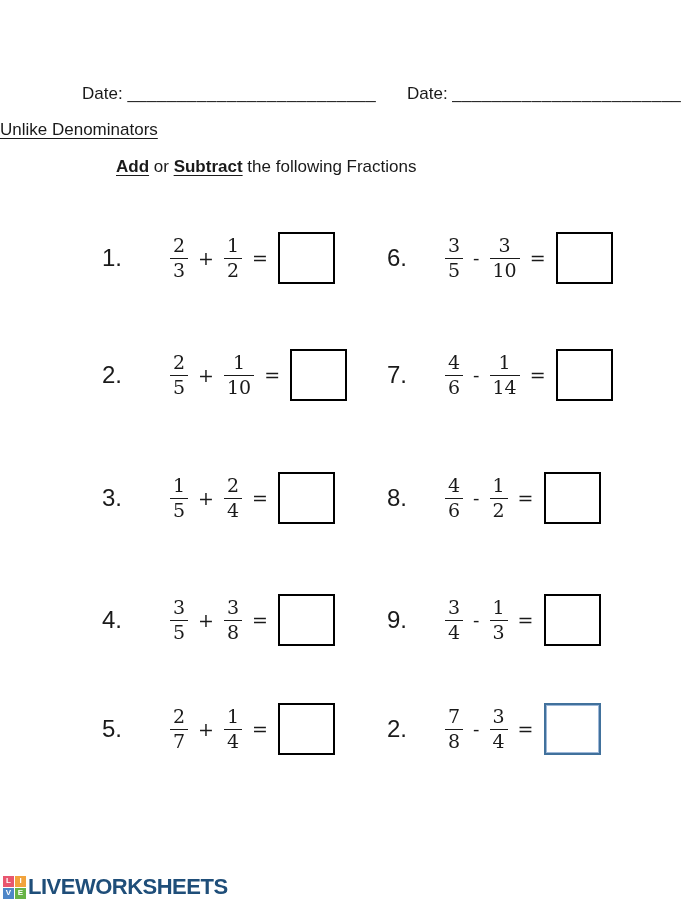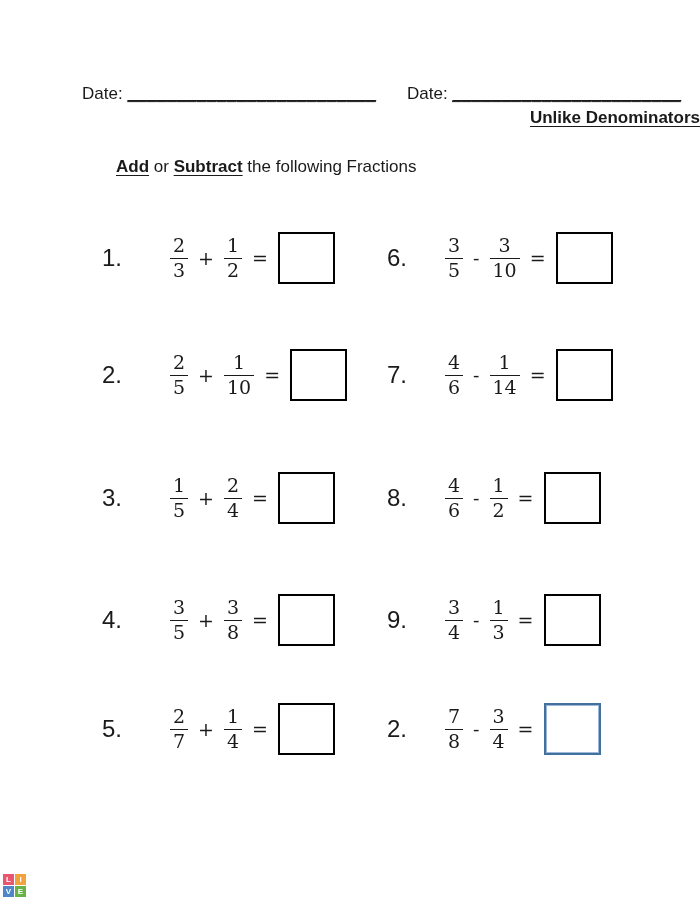--- a/index.html
+++ b/index.html
@@ -2,25 +2,25 @@
 <html><head>
 <meta charset="utf-8">
 <style>
   html,body{margin:0;padding:0;background:#ffffff;}
   .page{
     position:relative;width:700px;height:904px;background:#ffffff;
     font-family:"Liberation Sans",sans-serif;color:#1a1a1a;overflow:hidden;
   }
   
   .name-date-row{position:absolute;top:84px;left:82px;font-size:17px;white-space:nowrap;}
-  .line-fill{letter-spacing:0.5px;text-decoration:underline;}
+  .line-fill{letter-spacing:0.5px;}
   .date-label{margin-left:26px;text-align:right;}
   .ws-title{
-    position:absolute;top:108px;left:0;width:100%;text-align:right;
-    font-size:17px;text-decoration:underline;text-underline-offset:3px;font-weight:bold;
+    position:absolute;top:120px;left:0;width:100%;text-align:left;
+    font-size:17px;text-decoration:underline;text-underline-offset:3px;
   }
   .instruction{position:absolute;top:157px;left:82px;font-size:17px;margin-left:34px;}
   .instruction .strong{font-weight:bold;text-decoration:underline;text-underline-offset:3px;}
   
   .row{position:absolute;left:0;width:700px;height:60px;}
   .row1{top:228px}.row2{top:345px}.row3{top:468px}.row4{top:590px}.row5{top:699px}
   .cell{position:absolute;top:0;height:60px;display:flex;align-items:center;gap:10px;}
   .cell-left{left:102px;}
   .cell-right{left:387px;}
   .pnum{font-size:24px;width:58px;flex:none;}
@@ -241,15 +241,16 @@
     </div>
   </div>
 
   <div class="logo">
     <span class="logo-grid">
       <span class="logo-sq" style="background: rgb(232, 86, 111);">L</span>
       <span class="logo-sq" style="background: rgb(242, 163, 60);">I</span>
       <span class="logo-sq" style="background: rgb(78, 134, 200);">V</span>
       <span class="logo-sq" style="background: rgb(103, 179, 70);">E</span>
     </span>
+    <span class="logo-text">LIVEWORKSHEETS</span>
   </div>
 
 </div>
 
 </body></html>

